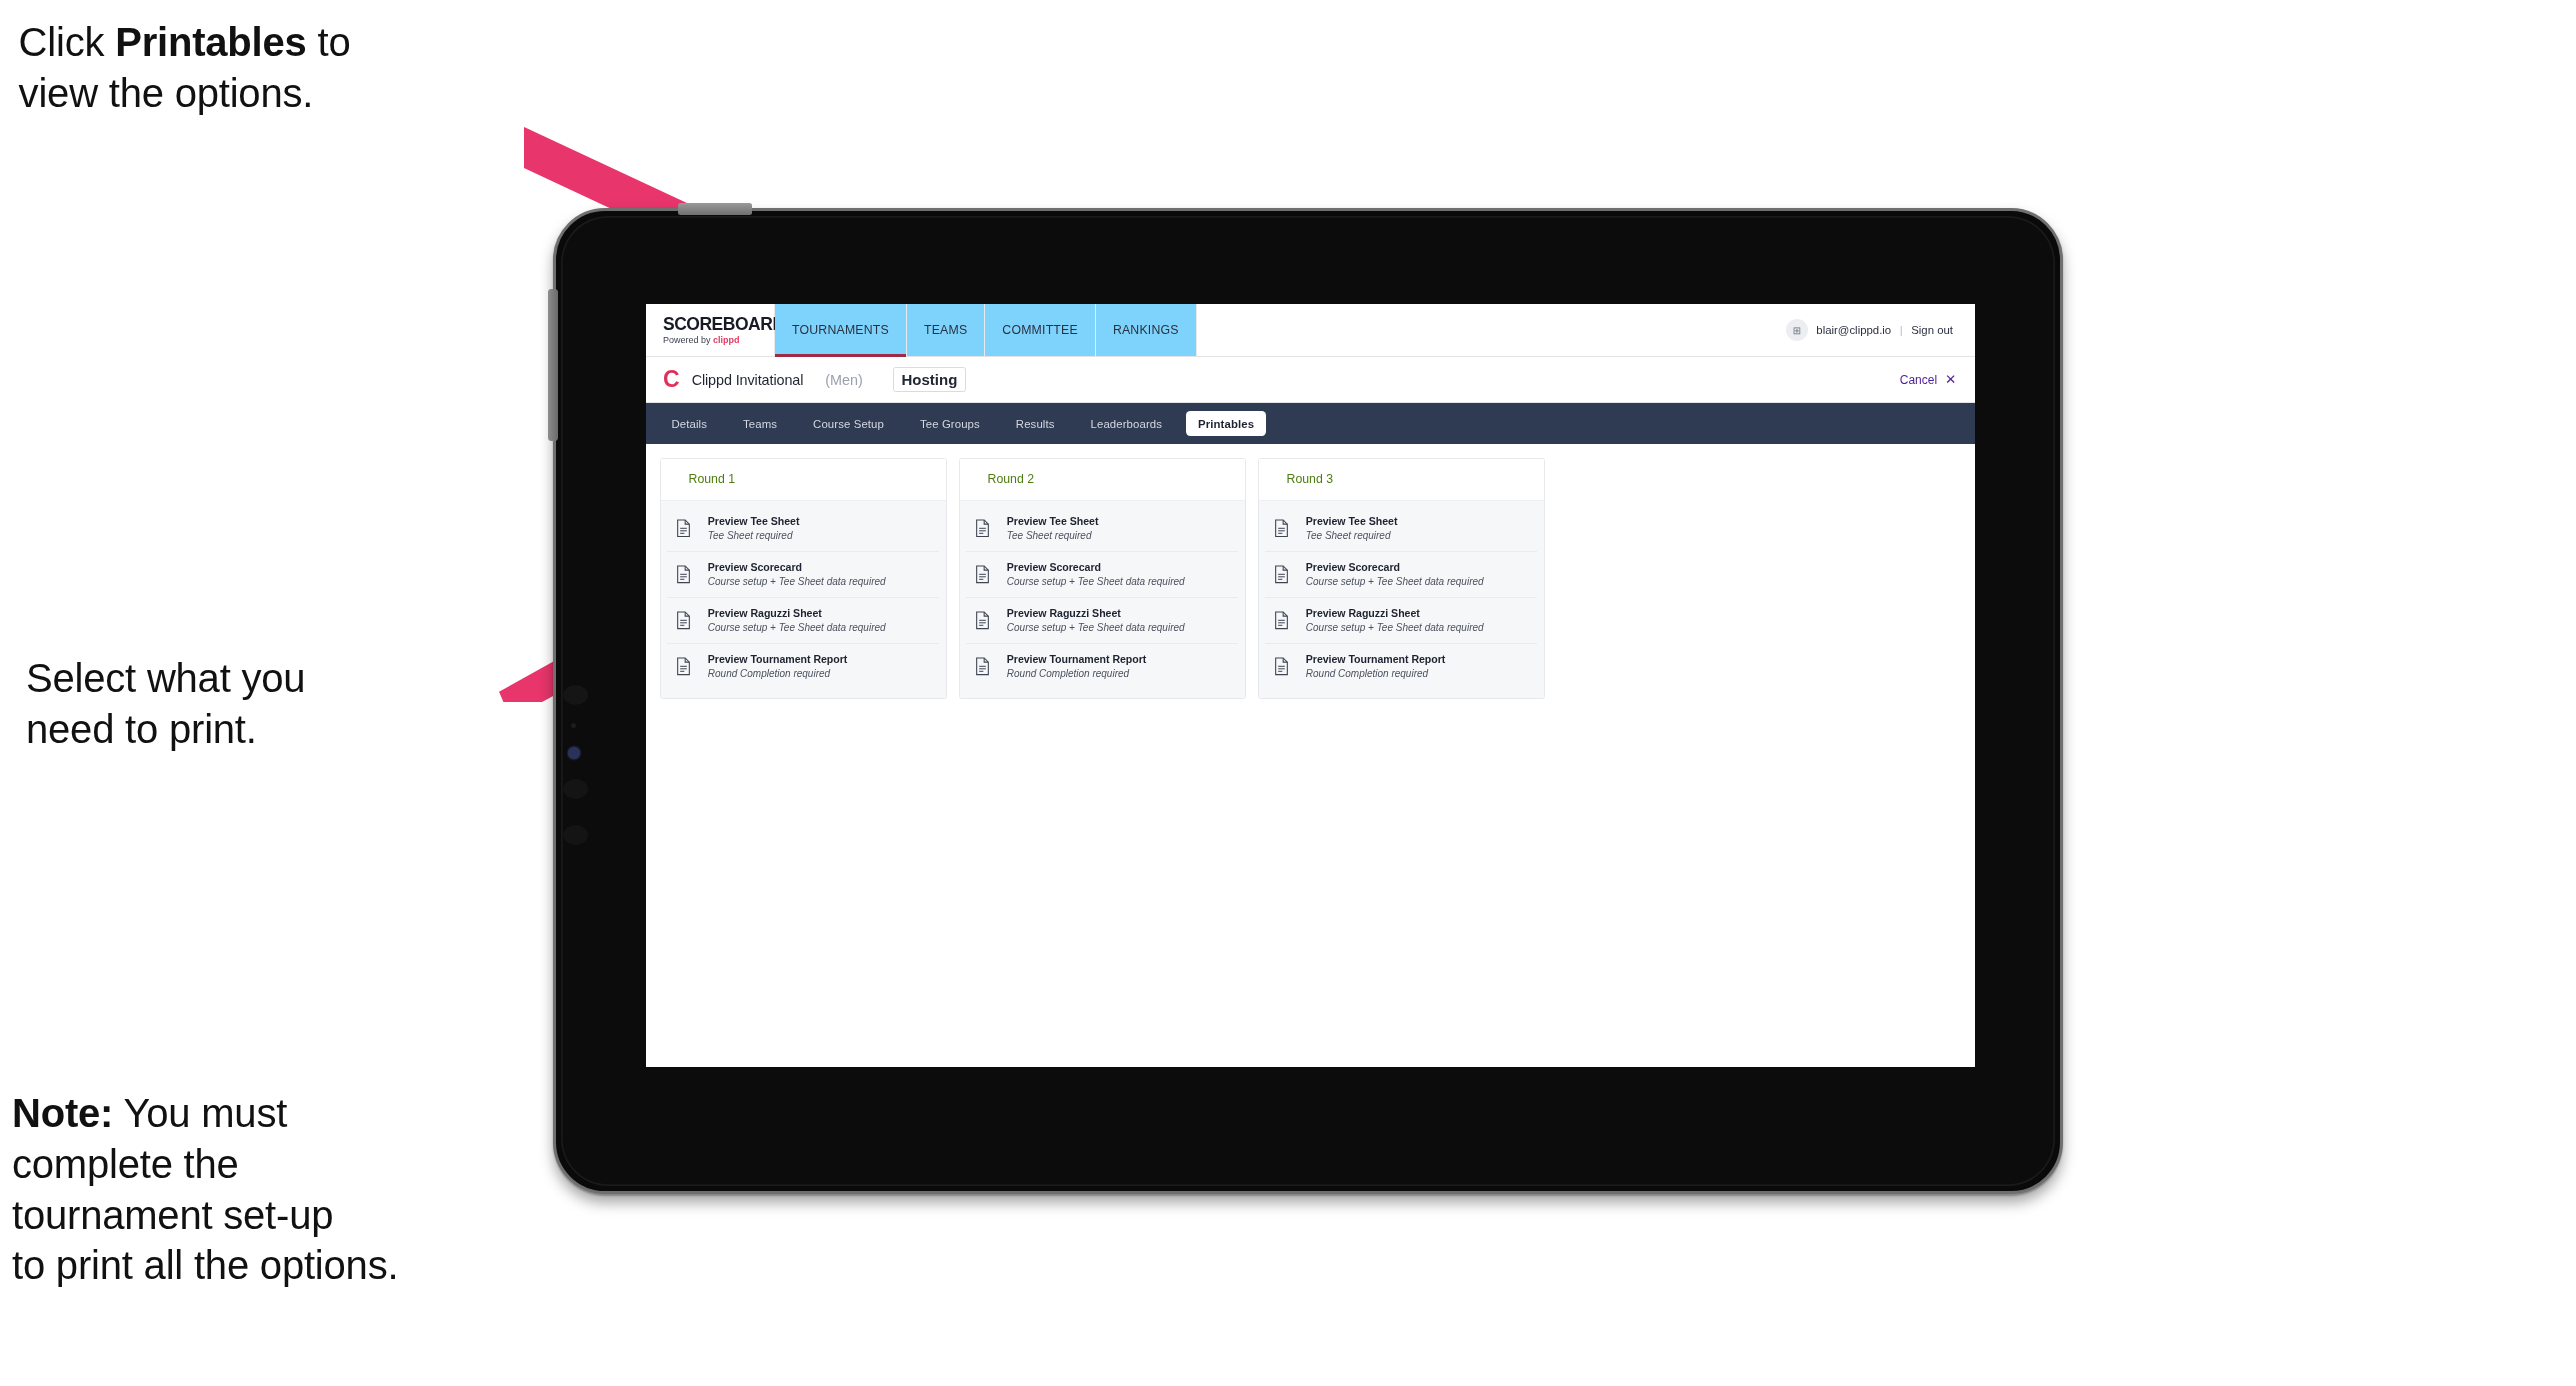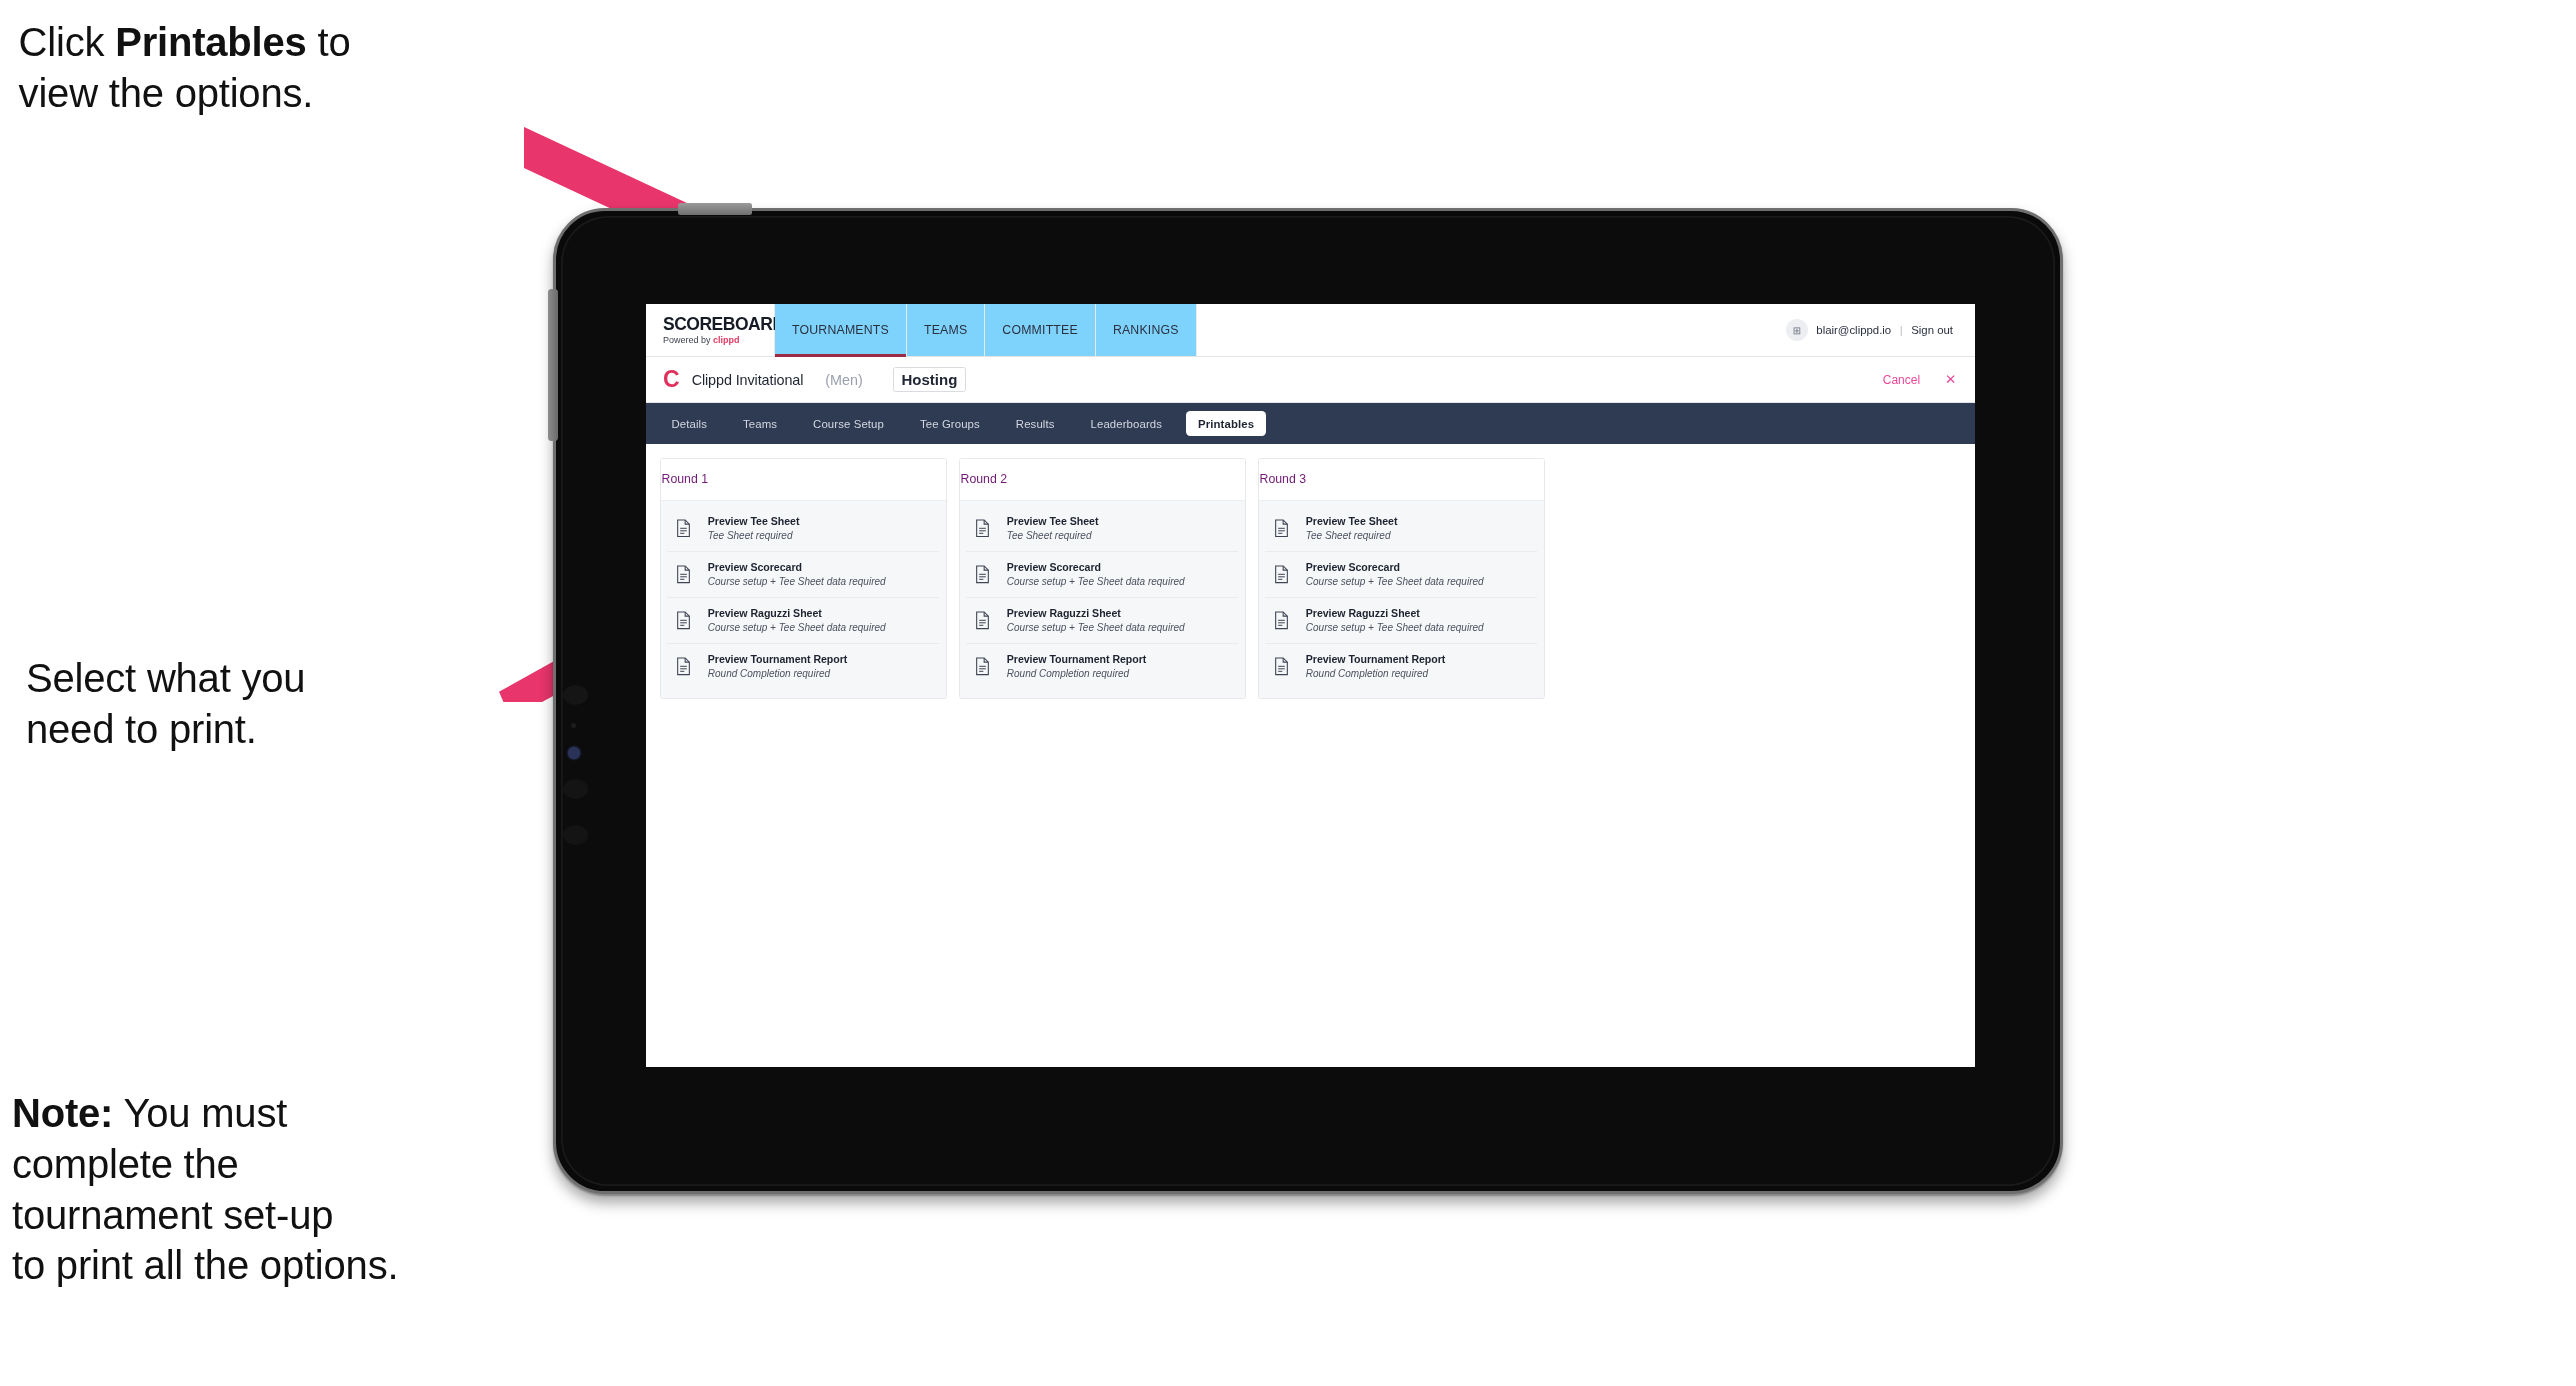--- a/index.html
+++ b/index.html
@@ -222,23 +222,23 @@
     padding: 4.2px 7.6px;
     font-size: 15px;
     font-weight: 700;
     color: #222735;
     line-height: 1;
   }
   #tour-cancel {
     margin-left: auto;
     display: flex;
     align-items: center;
-    gap: 25px;
+    gap: 8px;
     font-size: 12px;
-    color: #ec4899;
+    color: #4c1d95;
     cursor: pointer;
   }
   #tour-cancel .xmark { font-size: 13.5px; font-weight: 400; line-height: 1; }
 
   
   #tabstrip {
     height: 41px;
     background: #2f3b52;
     display: flex;
     align-items: center;
@@ -274,23 +274,23 @@
     width: 285px;
     border: 0.8px solid #e6e8ec;
     border-radius: 2.5px;
     background: #ffffff;
     overflow: hidden;
   }
   .round-head {
     height: 41px;
     display: flex;
     align-items: center;
-    padding-left: 1px;
+    padding-left: 28px;
     font-size: 12.3px;
-    color: #701a75;
+    color: #4d7c0f;
     background: #ffffff;
     border-bottom: 0.8px solid #eceef1;
   }
   .round-body {
     background: #f6f7f8;
     padding: 5px 6.8px 8.5px 6.8px;
   }
   .print-item {
     display: flex;
     align-items: center;

